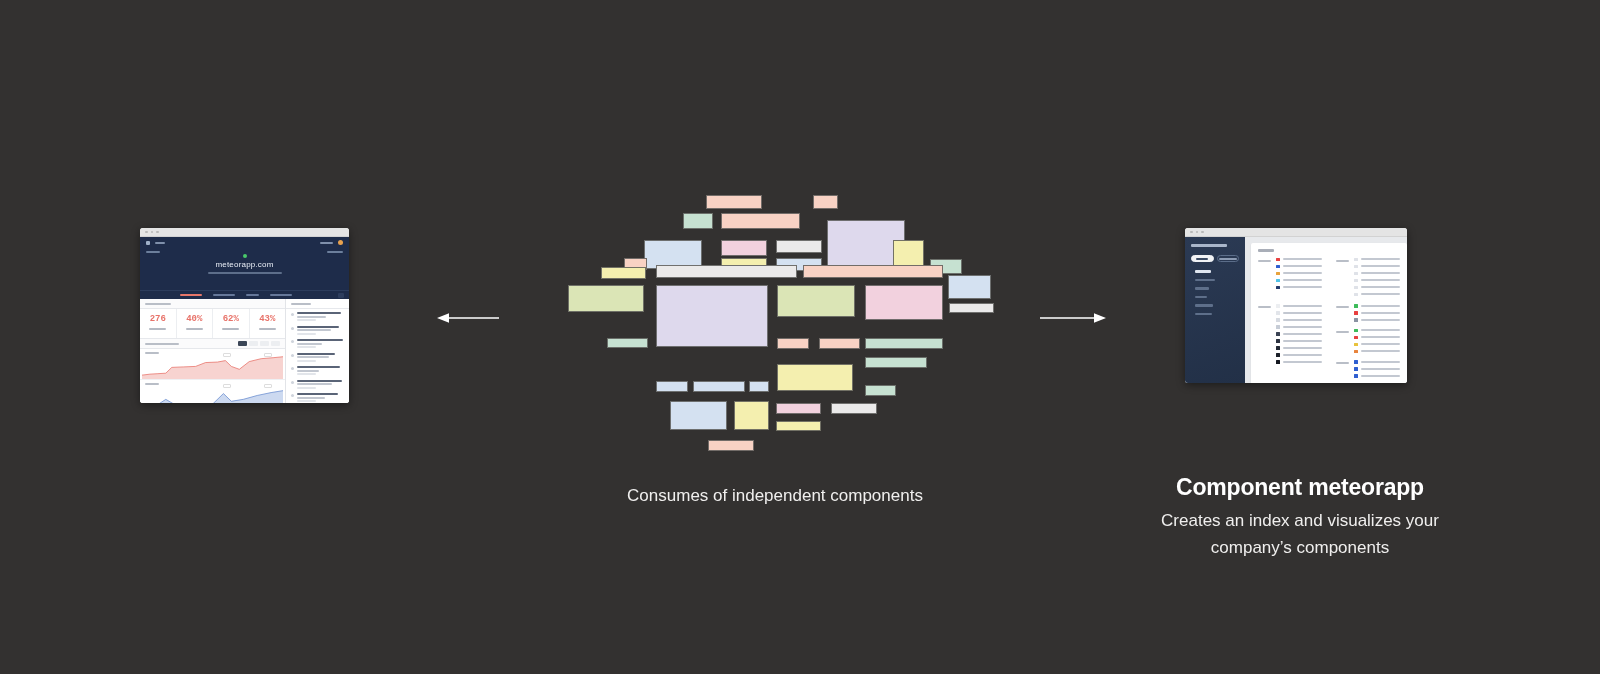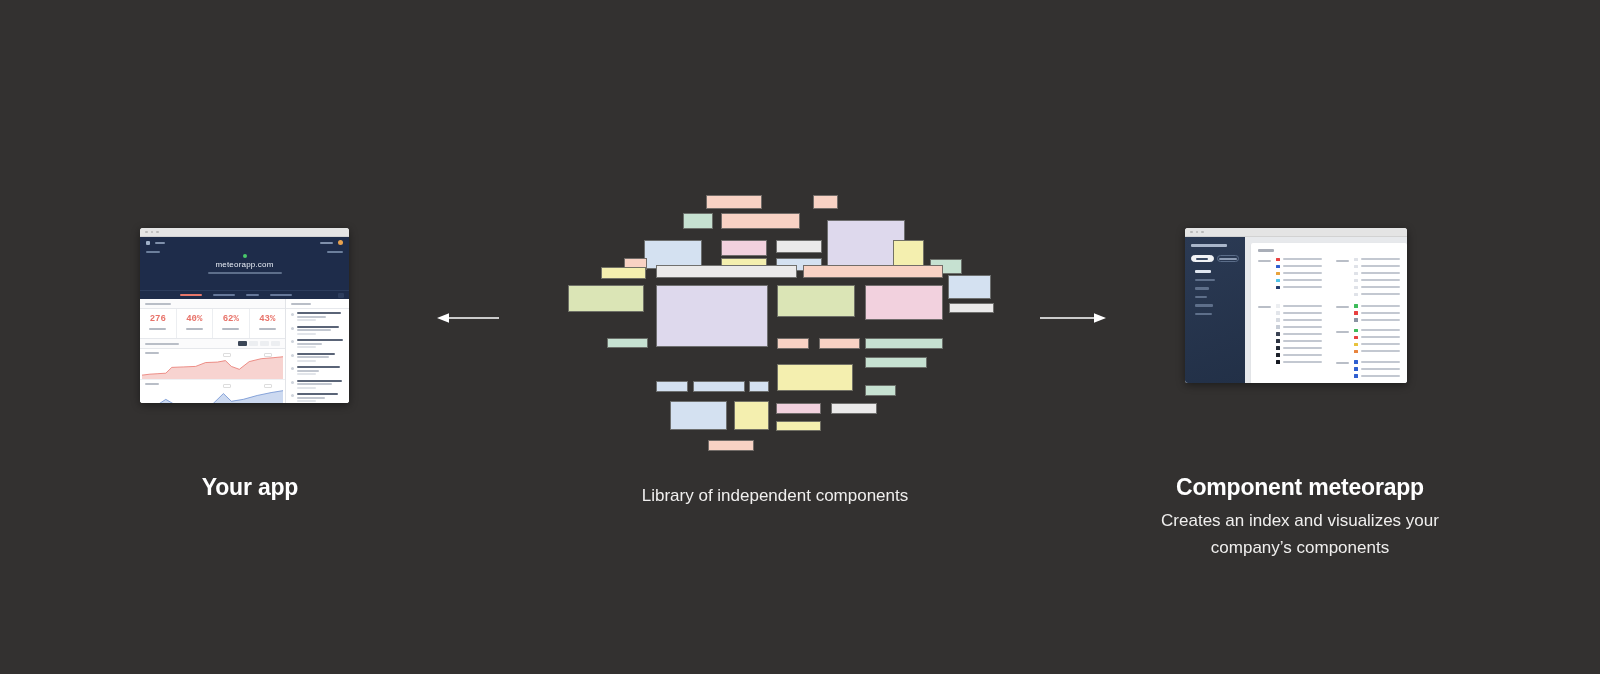--- a/index.html
+++ b/index.html
@@ -294,27 +294,26 @@
                   <i class="t"></i>
                 </span>
               </div>
 
           </div>
         </div>
       </div>
     </div>
 
     <div class="caption">
-      <h2>Your app</h2>
     </div>
   </div>
 
   <div class="col col-center">
     <div class="caption">
-      <p>Library of independent components</p>
+      <p>Consumes of independent components</p>
     </div>
   </div>
 
   <div class="col col-right">
 
     <div class="win ex-win">
       <div class="win-bar">
         <span class="dot"></span>
         <span class="dot"></span>
         <span class="dot"></span>

